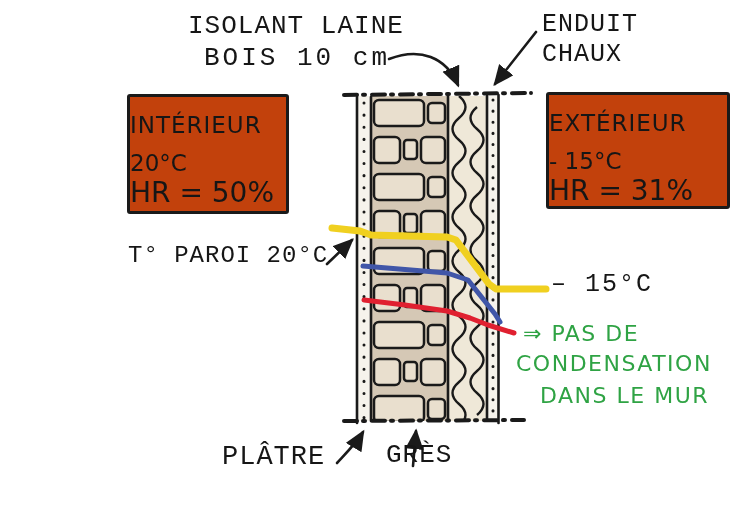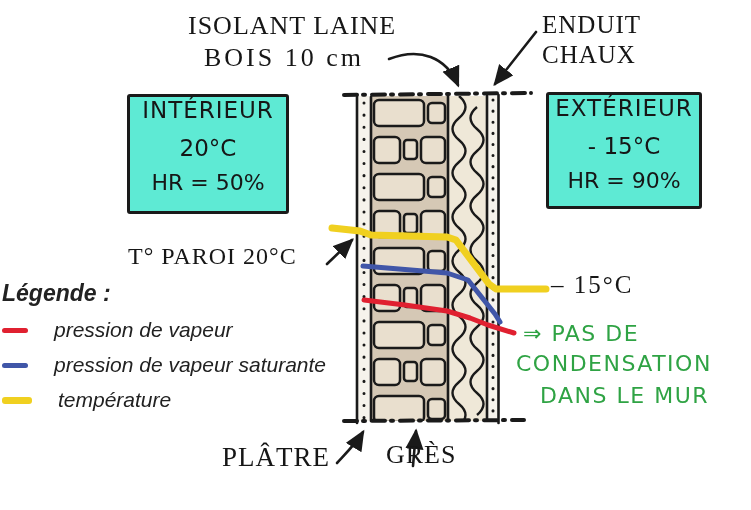--- a/index.html
+++ b/index.html
@@ -2,28 +2,28 @@
 <html><head>
 <meta charset="utf-8">
 <style>
   * { margin:0; padding:0; box-sizing:border-box; }
   html,body { background:#ffffff; }
   body { width:751px; height:510px; position:relative; overflow:hidden;
          font-family:"DejaVu Sans", sans-serif; color:#161616; }
   #scene { position:absolute; inset:0; width:751px; height:510px; }
   #drawing { position:absolute; left:0; top:0; }
 
-  .hand { position:absolute; font-family:Liberation Serif, serif;
+  .hand { position:absolute; font-family:Liberation Mono, monospace;
           color:#161616; letter-spacing:1px; white-space:nowrap; line-height:1.1; }
 
   .info-box { position:absolute; border:3px solid #1a1a1a; border-radius:3px;
-              background:#5eead4; text-align:center; padding-top:0; }
+              background:#c2410c; padding-top:15px; }
   .info-box .bx-title { font-size:23px; letter-spacing:1px; }
   .info-box .bx-temp  { font-size:23px; margin-top:12px; }
-  .info-box .bx-hr    { font-size:22px; margin-top:9px; }
+  .info-box .bx-hr    { font-size:28px; }
 
   .green-note { position:absolute; color:#2fa344; font-size:22px;
                 letter-spacing:1.5px; white-space:nowrap; }
 
   #legend { position:absolute; left:2px; top:280px; width:330px;
             font-family:"Liberation Sans", sans-serif; }
   #legend .lg-title { font-size:23px; font-weight:bold; font-style:italic; color:#222; }
   .lg-row { display:flex; align-items:center; margin-top:11px; }
   .lg-swatch { width:26px; height:5px; border-radius:3px; margin-right:26px; flex:0 0 auto; }
   .lg-swatch.thick { height:7px; width:30px; }
@@ -114,46 +114,31 @@
   <div class="hand" style="left:204px; top:44px; font-size:26px; letter-spacing:3px;">BOIS 10 cm</div>
   <div class="hand" style="left:542px; top:11px; font-size:25px;">ENDUIT</div>
   <div class="hand" style="left:542px; top:41px; font-size:25px;">CHAUX</div>
 
   <div class="info-box" style="left:127px; top:94px; width:162px; height:120px;">
     <div class="bx-title">INTÉRIEUR</div>
     <div class="bx-temp">20°C</div>
     <div class="bx-hr">HR = 50%</div>
   </div>
 
-  <div class="info-box" style="left:546px; top:92px; width:156px; height:117px;">
+  <div class="info-box" style="left:546px; top:92px; width:184px; height:117px;">
     <div class="bx-title">EXTÉRIEUR</div>
     <div class="bx-temp">- 15°C</div>
-    <div class="bx-hr">HR = 90%</div>
+    <div class="bx-hr">HR = 31%</div>
   </div>
 
   <div class="hand" style="left:128px; top:243px; font-size:24px;">T° PAROI 20°C</div>
 
   <div class="hand" style="left:551px; top:271px; font-size:25px; letter-spacing:2px;">– 15°C</div>
 
   <div class="green-note" style="left:523px; top:321px;">⇒ PAS DE</div>
   <div class="green-note" style="left:516px; top:351px;">CONDENSATION</div>
   <div class="green-note" style="left:540px; top:383px;">DANS LE MUR</div>
 
   <div class="hand" style="left:222px; top:443px; font-size:27px;">PLÂTRE</div>
   <div class="hand" style="left:386px; top:441px; font-size:26px;">GRÈS</div>
 
-  <div id="legend">
-    <div class="lg-title">Légende :</div>
-    <div class="lg-row">
-      <span class="lg-swatch" style="background: rgb(224, 32, 48);"></span>
-      <span class="lg-label">pression de vapeur</span>
-    </div>
-    <div class="lg-row">
-      <span class="lg-swatch" style="background: rgb(64, 86, 168);"></span>
-      <span class="lg-label">pression de vapeur saturante</span>
-    </div>
-    <div class="lg-row">
-      <span class="lg-swatch thick" style="background: rgb(240, 208, 32);"></span>
-      <span class="lg-label">température</span>
-    </div>
-  </div>
 
 </div>
 
 </body></html>

